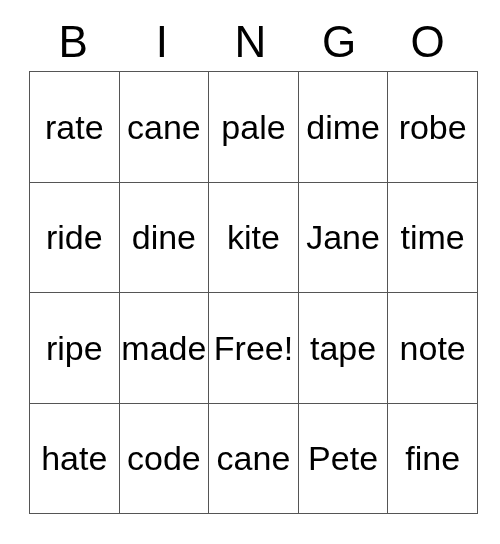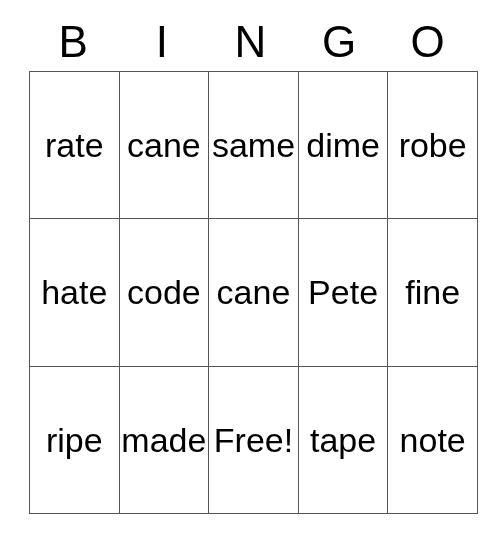--- a/index.html
+++ b/index.html
@@ -71,34 +71,41 @@
     <div class="header-cell">N</div>
     <div class="header-cell">G</div>
     <div class="header-cell">O</div>
   </div>
 
   <table id="grid">
     <tbody>
       <tr>
         <td>rate</td>
         <td>cane</td>
-        <td>same</td>
+        <td>pale</td>
         <td>dime</td>
         <td>robe</td>
+      </tr>
+      <tr>
+        <td>ride</td>
+        <td>dine</td>
+        <td>kite</td>
+        <td>Jane</td>
+        <td>time</td>
+      </tr>
+      <tr>
+        <td>ripe</td>
+        <td>made</td>
+        <td>Free!</td>
+        <td>tape</td>
+        <td>note</td>
       </tr>
       <tr>
         <td>hate</td>
         <td>code</td>
         <td>cane</td>
         <td>Pete</td>
         <td>fine</td>
       </tr>
-      <tr>
-        <td>ripe</td>
-        <td>made</td>
-        <td>Free!</td>
-        <td>tape</td>
-        <td>note</td>
-      </tr>
     </tbody>
   </table>
 
 </div>
 
 </body></html>

